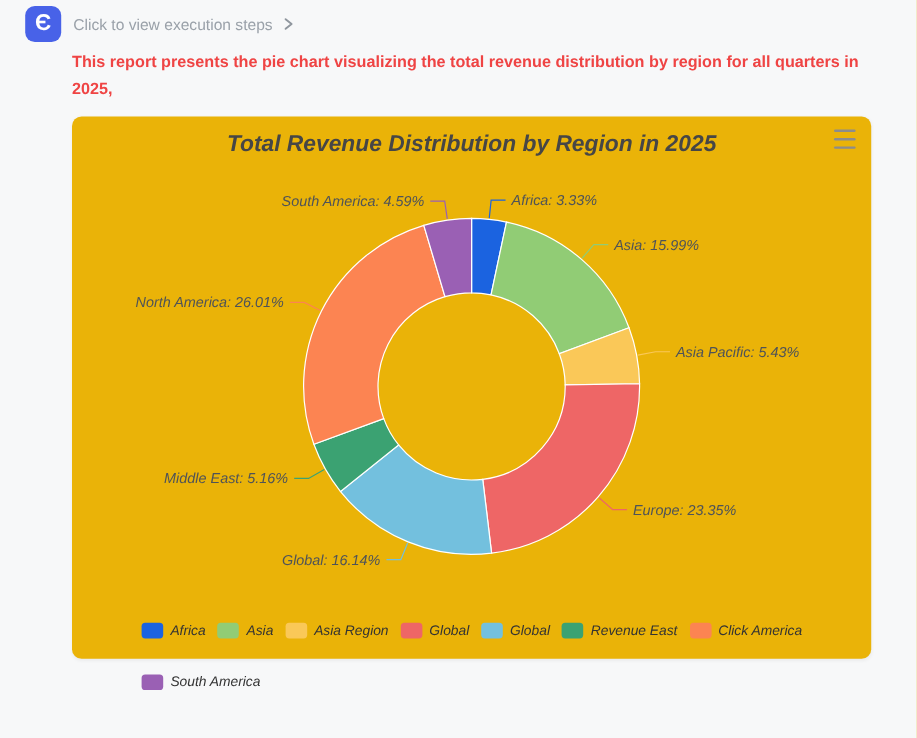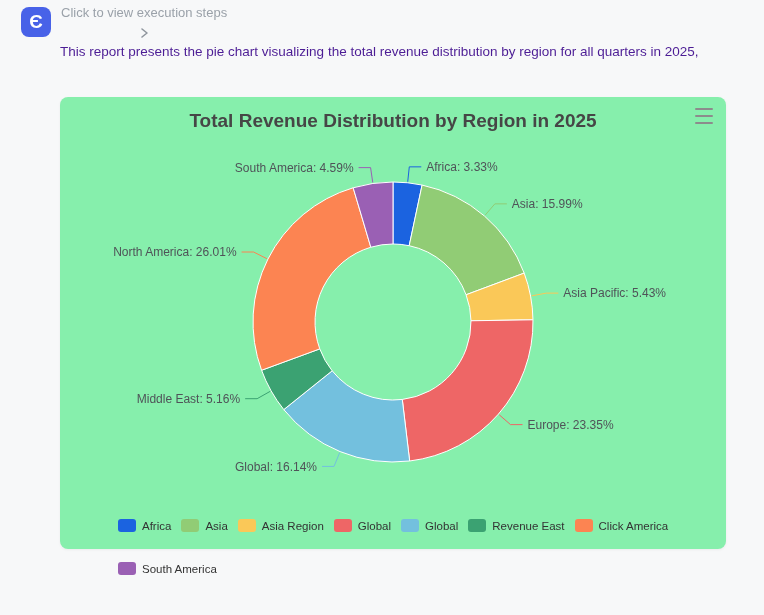--- a/index.html
+++ b/index.html
@@ -16,32 +16,32 @@
   }
   .logo {
     width: 30px; height: 30px; border-radius: 8px;
     background: #4862e8; color: #ffffff;
     display: flex; align-items: center; justify-content: center;
     font-size: 19px; font-weight: 700;
   }
   .exec-steps {
     display: flex; align-items: center; gap: 7px;
     cursor: pointer;
-    flex-direction: column;
   }
   .exec-steps-label { font-size: 13px; color: #9aa1a9; }
   .intro {
     position: absolute; left: 60px; top: 41px; width: 668px;
-    font-size: 13.5px; line-height: 22px; color: #4c1d95;
+    font-size: 13.5px; line-height: 22px; color: #ef4444; font-weight: bold;
   }
   .chart-card {
     position: absolute; left: 60px; top: 97px;
     width: 666px; height: 452px;
-    background: #86efac; border-radius: 8px;
+    background: #eab308; border-radius: 8px;
     box-shadow: 0 1px 3px rgba(0,0,0,0.05);
+    font-style: italic;
   }
   .chart-title {
     position: absolute; left: 0; right: 0; top: 13px;
     text-align: center;
     font-size: 19px; font-weight: 700; color: #464646;
   }
   .menu-icon {
     position: absolute; right: 13px; top: 11px;
     width: 18px; height: 16px; cursor: pointer;
     display: flex; flex-direction: column; justify-content: space-between;

